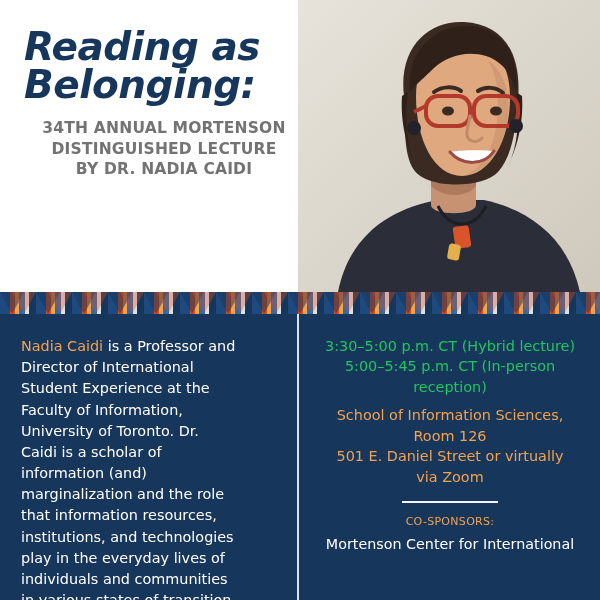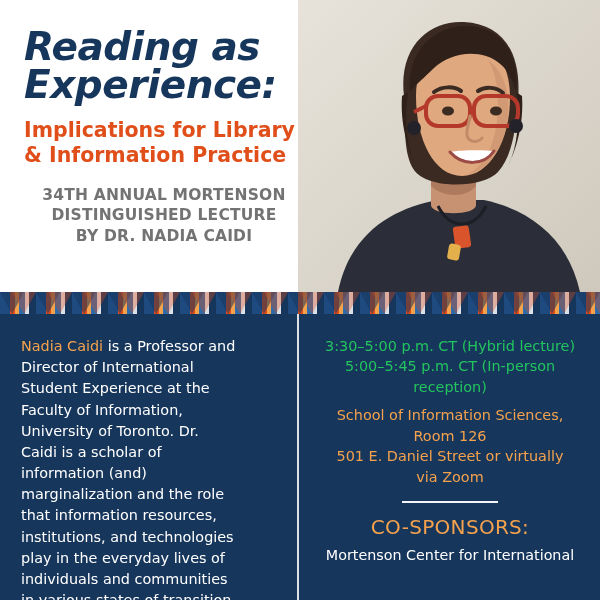--- a/index.html
+++ b/index.html
@@ -168,21 +168,21 @@
   }
   .rule {
     width: 96px;
     height: 2px;
     background: #ffffff;
     margin: 14px auto 12px auto;
     opacity: 0.95;
   }
   .cosponsors-head {
     font-family: "DejaVu Sans", sans-serif;
-    font-size: 20px;
+    font-size: 11px;
     color: #f4a24c;
     margin: 0 0 6px 0;
     letter-spacing: 0.3px;
     text-align: center;
   }
   .cosponsors-list {
     font-family: "DejaVu Sans", sans-serif;
     font-size: 14.3px;
     line-height: 1.42;
     color: #ffffff;
@@ -192,23 +192,21 @@
 </style>
 </head>
 <body>
 
 <div class="poster">
 
   <div class="top">
 
     <div class="title-block">
       <div class="main-title">Reading as
-Experience:</div>
-      <div class="subtitle">Implications for Library
-&amp; Information Practice</div>
+Belonging:</div>
       <div class="lecture-line">34TH ANNUAL MORTENSON
 DISTINGUISHED LECTURE
 BY DR. NADIA CAIDI</div>
     </div>
 
     <div class="portrait">
       <svg width="302" height="292" viewBox="0 0 302 292" xmlns="http://www.w3.org/2000/svg" aria-hidden="true">
         <defs>
           <linearGradient id="bgGrad" x1="0" y1="0" x2="1" y2="1">
             <stop offset="0%" stop-color="#e7e3da"></stop>

